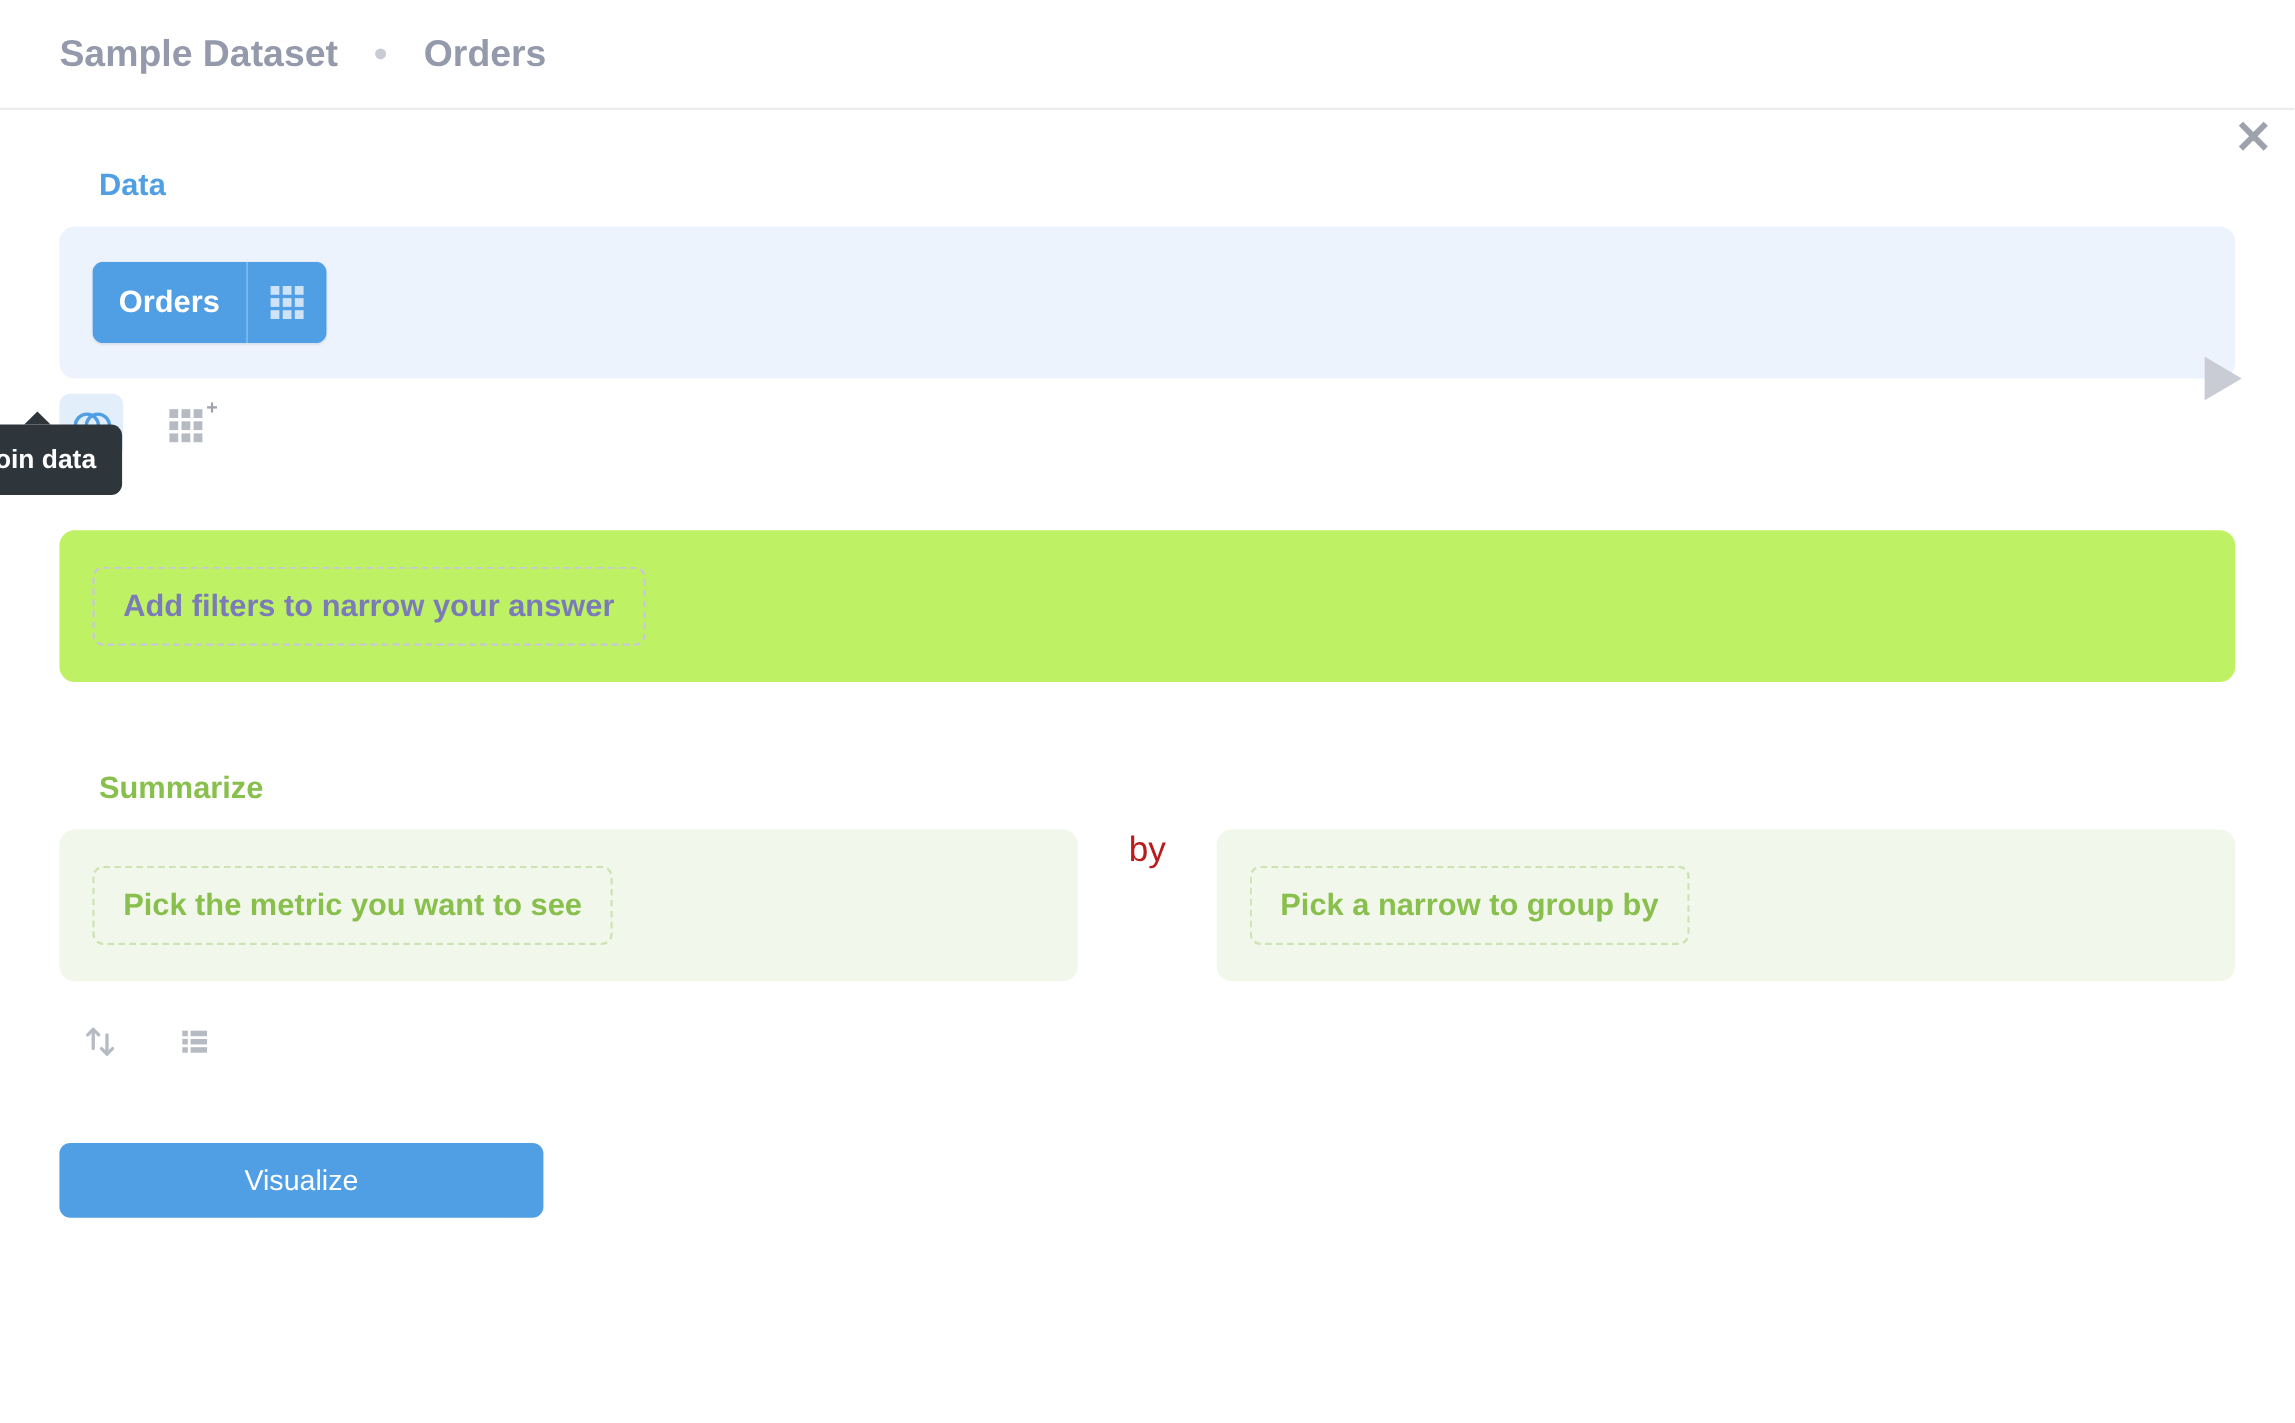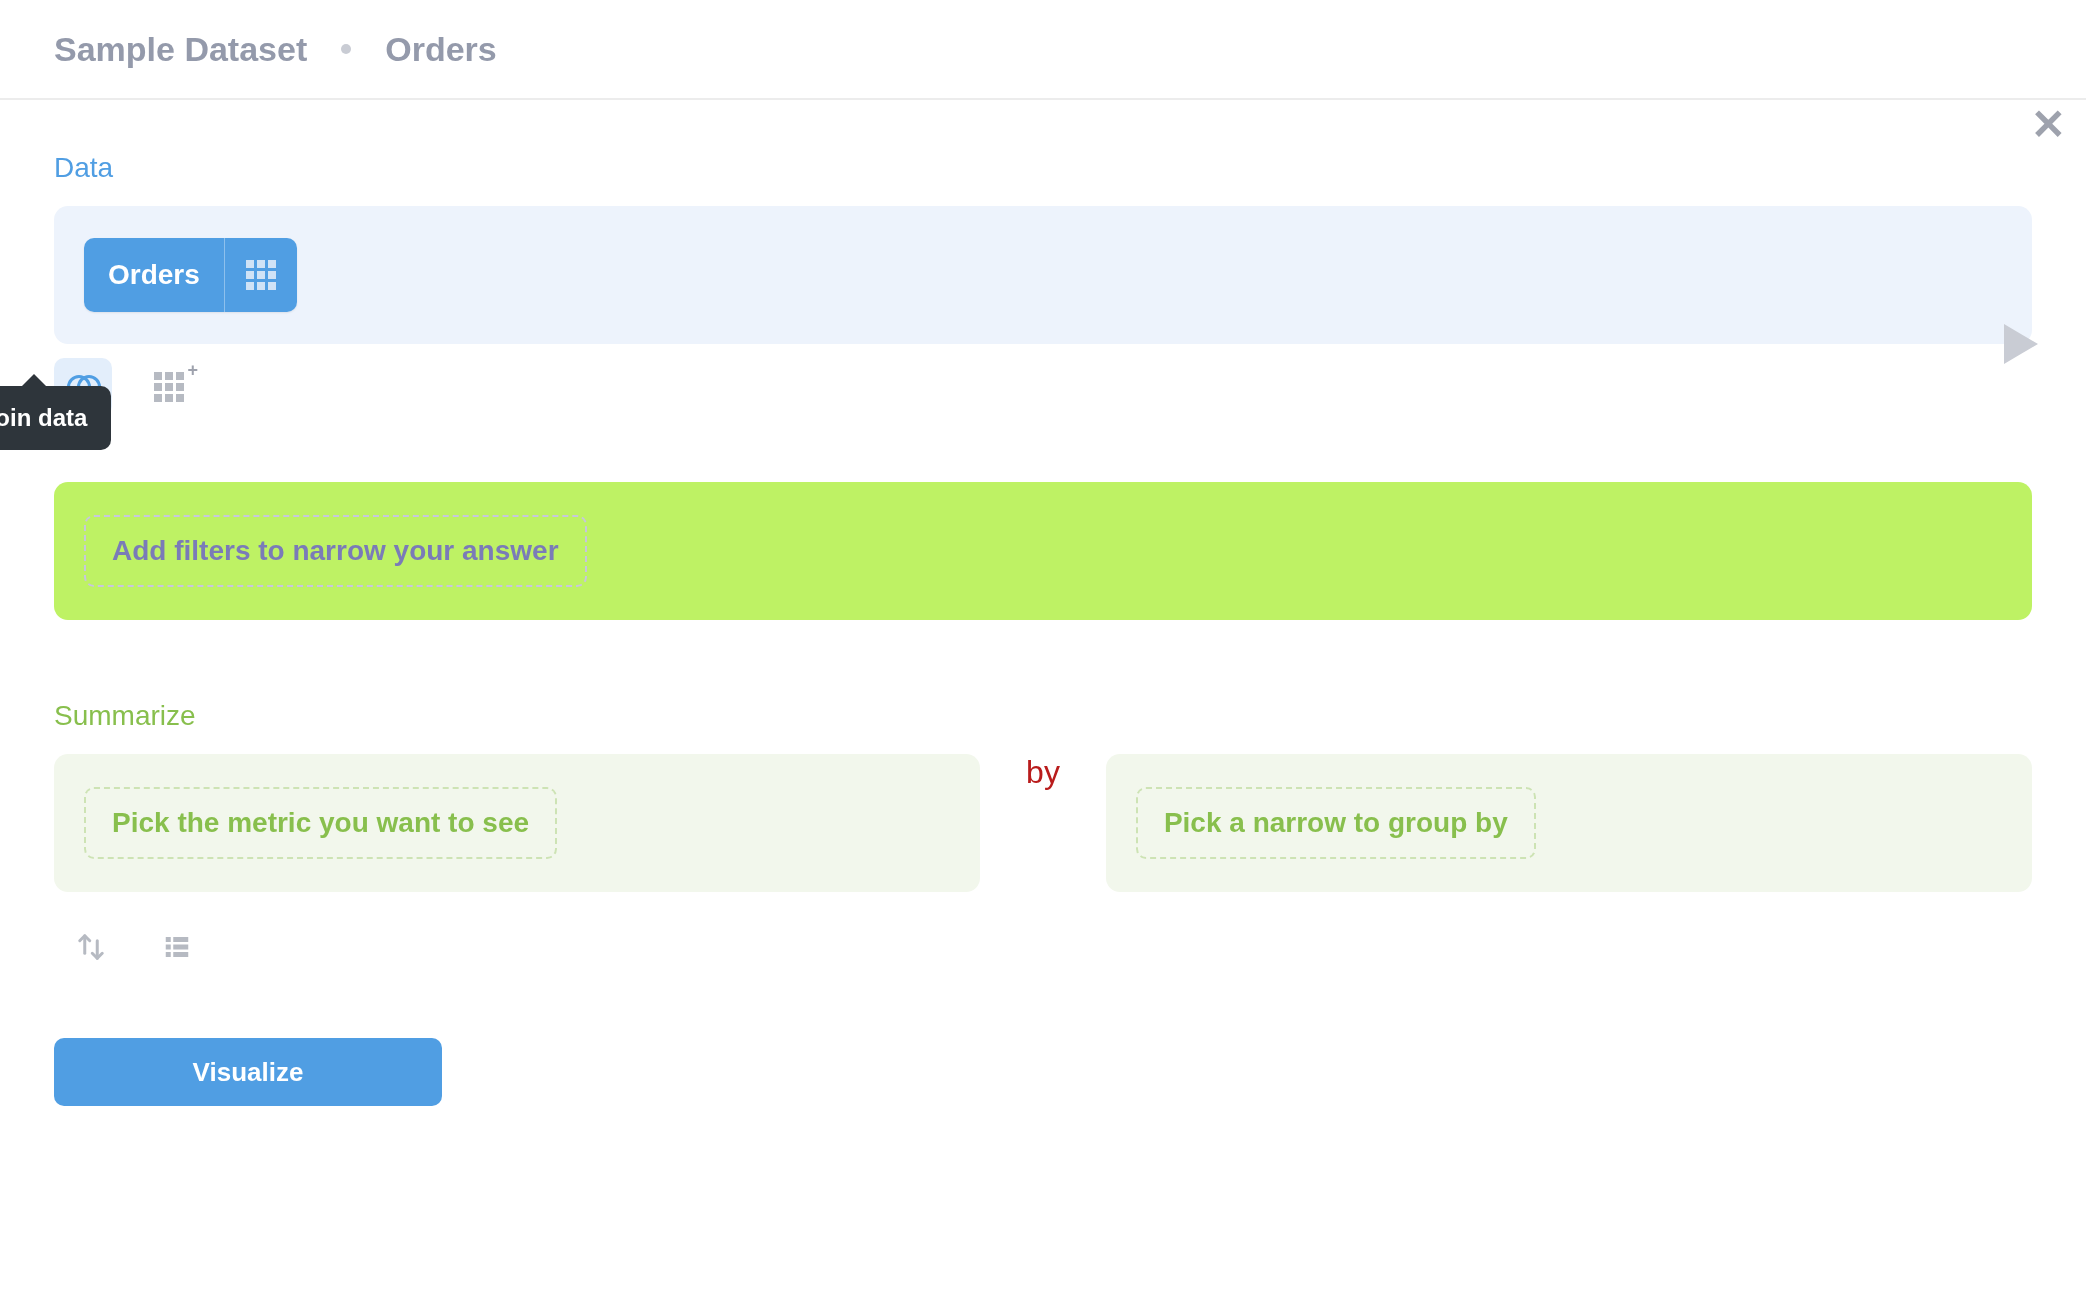--- a/index.html
+++ b/index.html
@@ -35,22 +35,23 @@
 
   .page {
     position: relative;
     padding: 52px 54px 0 54px;
     height: calc(1294px - 100px);
   }
 
   
   .section-header {
     font-size: 28px;
-    font-weight: 400;
+    font-weight: 700;
     margin-bottom: 22px;
+    margin-left: 36px;
   }
   .hdr-data      { color: #509ee3; }
   .hdr-filter    { color: #7172ad;  }
   .hdr-summarize { color: #88bf4d; }
 
   
   .panel {
     border-radius: 14px;
     padding: 30px;
   }
@@ -232,28 +233,28 @@
     padding-left: 22px;
   }
   .ghost-icon {
     color: #b6bac2;
     cursor: pointer;
   }
 
   
   .btn-visualize {
     margin-top: 72px;
-    width: 388px;
+    width: 440px;
     height: 68px;
     border: none;
     border-radius: 10px;
     background: #509ee3;
     color: #ffffff;
     font-size: 26px;
-    font-weight: 700;
+    font-weight: 400;
     cursor: pointer;
   }
 
   
   .sec-filter   { margin-top: 66px; }
   .sec-sum      { margin-top: 80px; }
 
   
   .sec-filter .section-header {
     position: relative;

